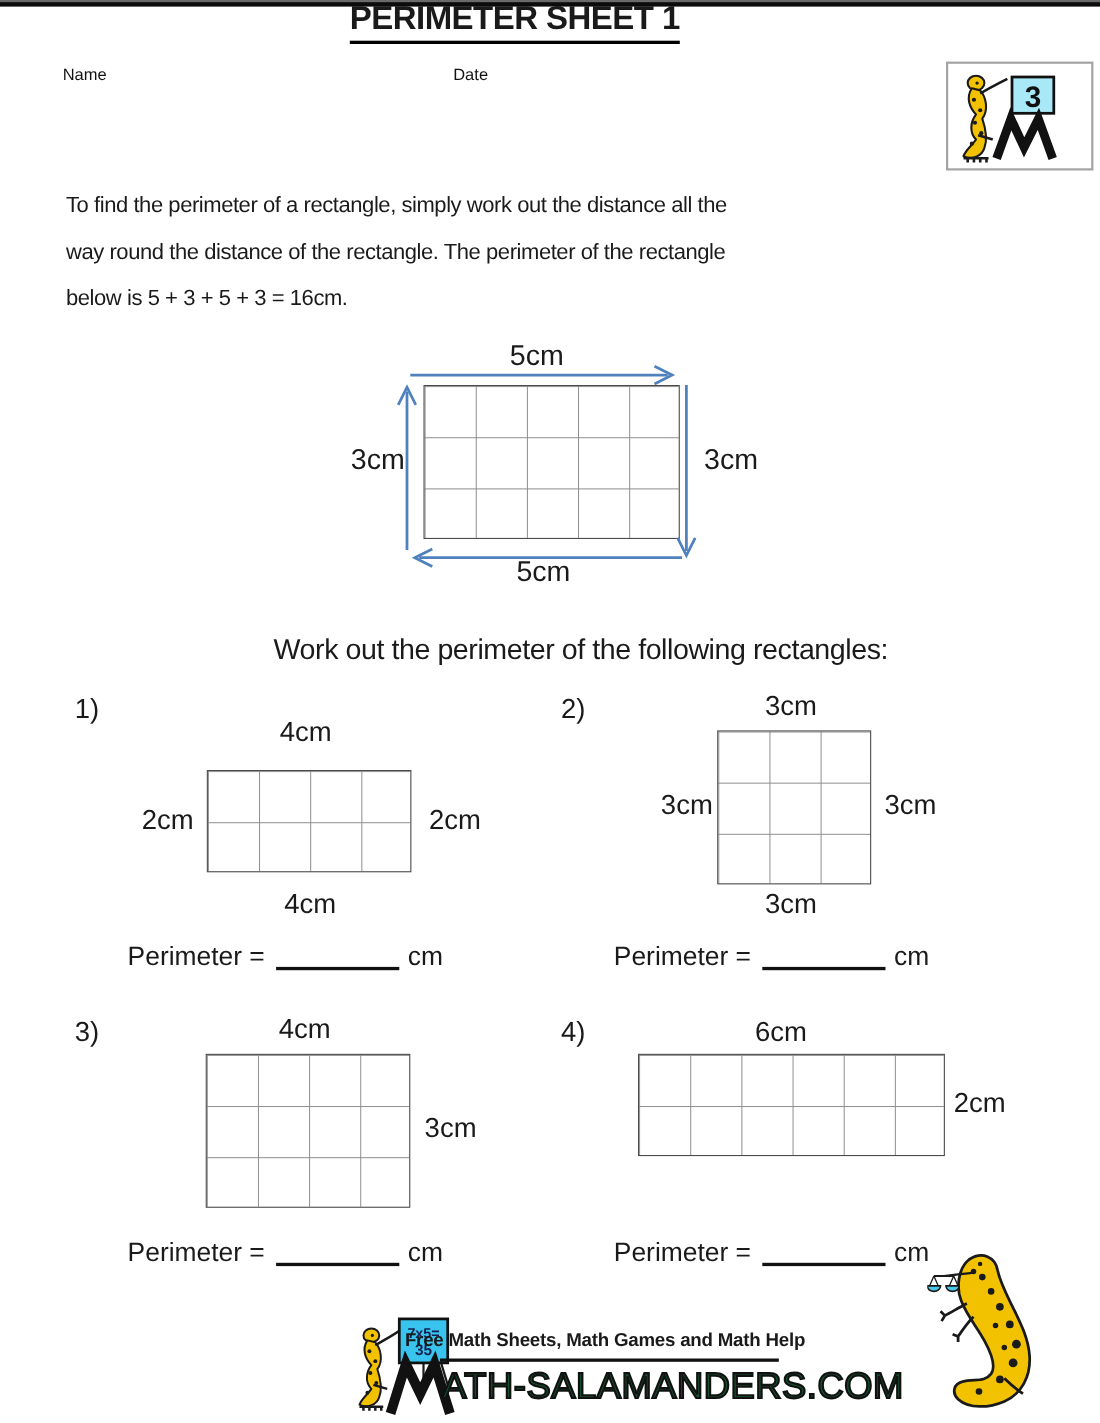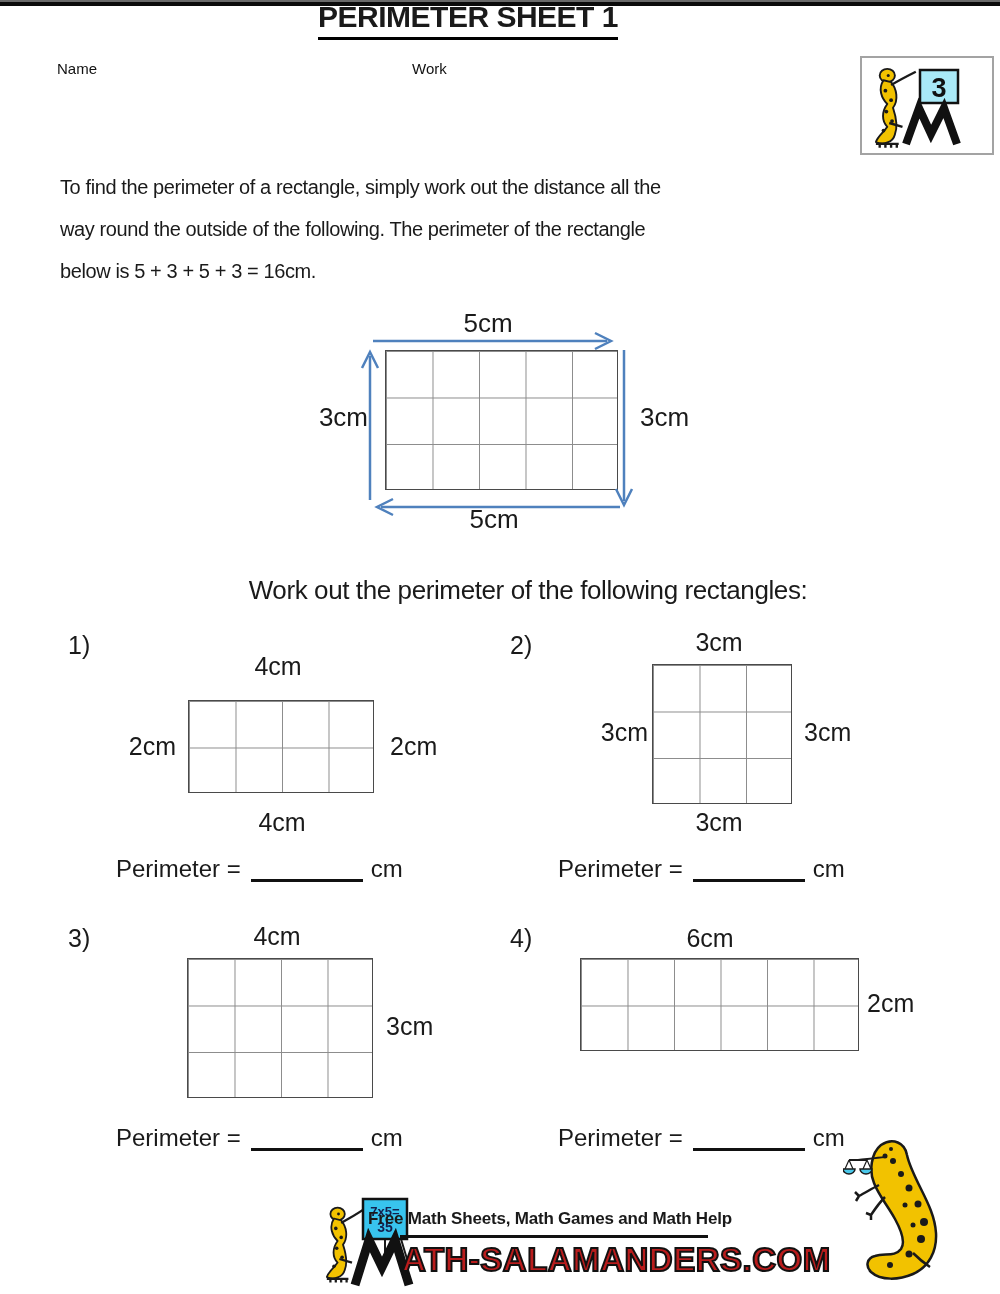--- a/index.html
+++ b/index.html
@@ -32,34 +32,34 @@
   .instruction { left:0; top:575px; width:1000px; text-align:center; font-size:26px; letter-spacing:-0.4px;margin-left:28px; }
 
   .pnum { position:absolute; font-size:25px; }
   .answer-row { position:absolute; font-size:24px; white-space:nowrap;margin-left:48px; }
   .blank { display:inline-block; width:112px; height:1em; border-bottom:3px solid #111;
            transform:translateY(5px); margin:0 8px 0 10px; }
 
   .tagline { left:550px; top:1209px; transform:translateX(-50%); font-size:17px; font-weight:bold;
              letter-spacing:-0.2px; white-space:nowrap; }
   .footer-rule { left:400px; top:1235px; width:308px; height:3px; background:#111; }
-  .site-text { left:402px; top:1241px; font-size:33px; font-weight:bold; letter-spacing:0.5px;
-               color:#b91c1c; -webkit-text-stroke:2px #111; white-space:nowrap; }
+  .site-text { left:402px; top:1241px; font-size:33px; font-weight:normal; letter-spacing:0.5px;
+               color:#14532d; -webkit-text-stroke:2px #111; white-space:nowrap; }
   svg { display:block; }
 </style>
 </head>
 <body>
 
 <div id="page">
 
   <div class="abs bar1"></div>
   <div class="abs bar2"></div>
 
   <div class="abs meta-label" style="left:57px; top:60px;">Name</div>
-  <div class="abs meta-label" style="left:412px; top:60px;">Work</div>
+  <div class="abs meta-label" style="left:412px; top:60px;">Date</div>
 
   <div class="abs badge-box">
     <svg width="130" height="95" viewBox="0 0 130 95">
 
       <g transform="translate(12,8) scale(0.95)">
         <g fill="#f2c200" stroke="#1a1a1a" stroke-width="2" stroke-linejoin="round">
           <ellipse cx="14" cy="10" rx="8" ry="7"></ellipse>
           <path d="M10,15 C4,24 8,34 14,40 C8,48 8,58 14,64 C10,70 4,74 2,80 C10,84 20,80 22,72 C26,62 22,50 20,44 C26,36 24,24 18,17 Z"></path>
         </g>
         <g stroke="#1a1a1a" stroke-width="2.5" fill="none">
@@ -85,21 +85,21 @@
       </g>
     </svg>
   </div>
 
   <div class="abs title-wrap">
     <span>PERIMETER SHEET 1</span>
   </div>
 
   <div class="abs intro">
     <div>To find the perimeter of a rectangle, simply work out the distance all the</div>
-    <div>way round the outside of the following. The perimeter of the rectangle</div>
+    <div>way round the distance of the rectangle. The perimeter of the rectangle</div>
     <div>below is 5 + 3 + 5 + 3 = 16cm.</div>
   </div>
 
   <div class="cm-grid" style="left: 385px; top: 350px; width: 232.5px; height: 139.5px; background-size: 46.5px 46.5px;"></div>
   <svg class="abs" style="left:355px; top:330px;" width="290" height="190" viewBox="0 0 290 190">
     <g fill="none" stroke-width="2.5" stroke="#4f81bd">
       <path d="M18,11 L252,11"></path>
         <path d="M240,3 L256,11 L240,19"></path>
       <path d="M265,177 L26,177"></path>
         <path d="M38,169 L22,177 L38,185"></path>

